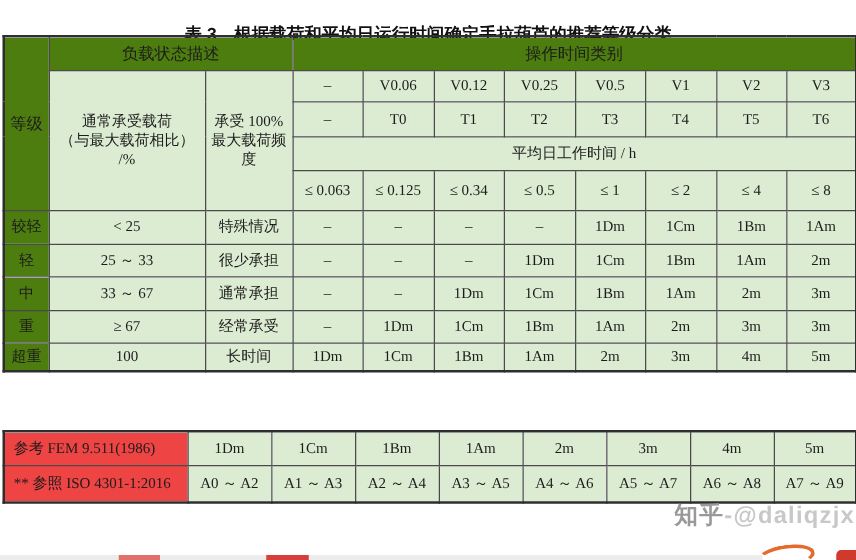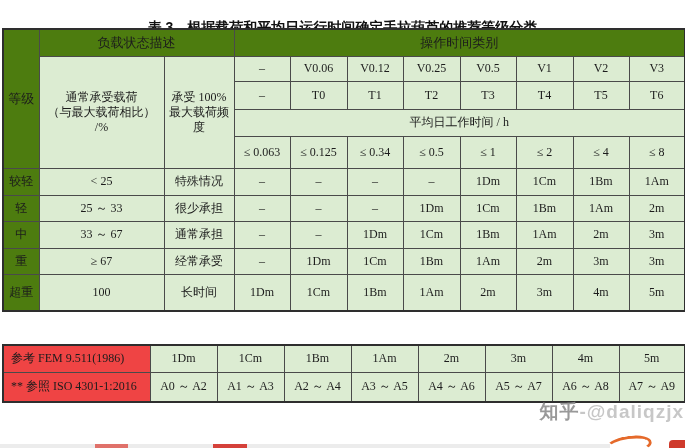--- a/index.html
+++ b/index.html
@@ -164,21 +164,21 @@
       <td class="light">经常承受</td>
       <td class="light">–</td>
       <td class="light">1Dm</td>
       <td class="light">1Cm</td>
       <td class="light">1Bm</td>
       <td class="light">1Am</td>
       <td class="light">2m</td>
       <td class="light">3m</td>
       <td class="light">3m</td>
     </tr>
-    <tr style="height:37px">
+    <tr style="height:23px">
       <td class="dark">超重</td>
       <td class="light">100</td>
       <td class="light">长时间</td>
       <td class="light">1Dm</td>
       <td class="light">1Cm</td>
       <td class="light">1Bm</td>
       <td class="light">1Am</td>
       <td class="light">2m</td>
       <td class="light">3m</td>
       <td class="light">4m</td>

